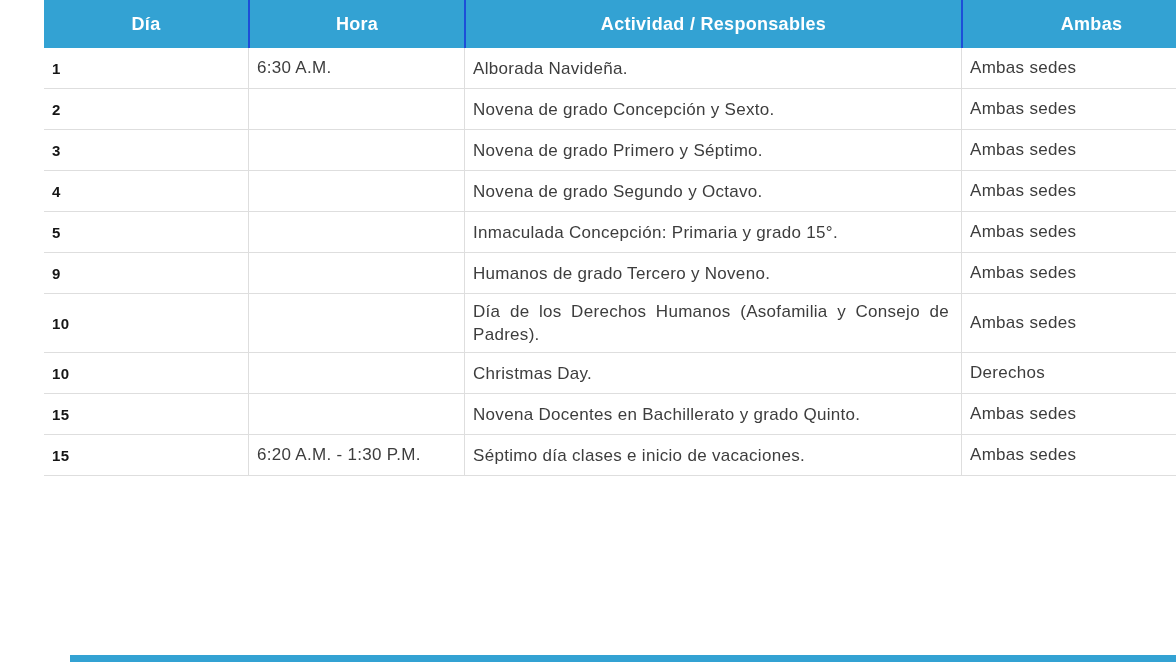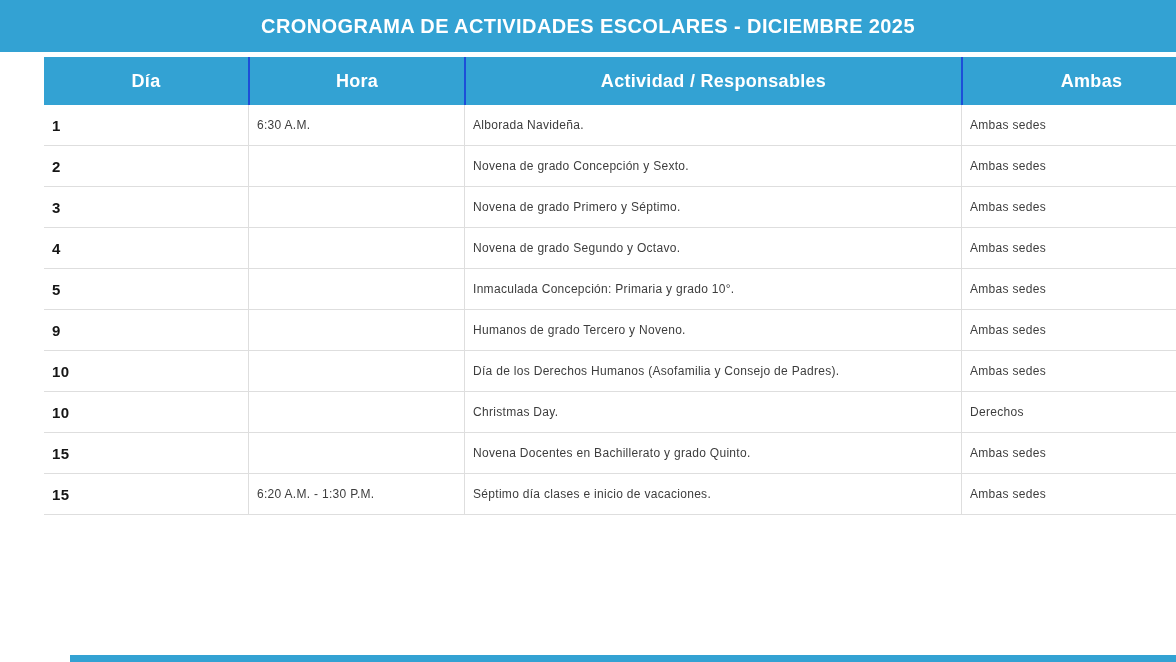--- a/index.html
+++ b/index.html
@@ -17,41 +17,38 @@
   col.c-dia  { width:204px; }
   col.c-hora { width:216px; }
   col.c-act  { width:497px; }
   col.c-lug  { width:259px; }
 
   thead th { background:var(--accent); color:#fff; font-weight:bold;
              font-size:18px; height:48px; text-align:center;
              letter-spacing:.3px; border-left:2px solid #1d4ed8; }
   thead th:first-child { border-left:none; }
 
-  tbody td { height:41px; vertical-align:middle; font-size:12px;
+  tbody td { height:41px; vertical-align:middle; font-size:17px;
              color:var(--body-text); letter-spacing:.3px;
              border-bottom:1px solid var(--grid);
              border-left:1px solid var(--grid);
              padding:6px 10px 6px 8px; background:#fff; }
   tbody td:first-child { border-left:none; }
 
   td.dia  { font-weight:bold; color:#151515; font-size:15px; }
   td.actividad { text-align:justify; line-height:23px; padding-right:12px; }
 
   .next-table-edge { position:absolute; left:70px; right:0; bottom:0;
                      height:7px; background:var(--accent); }
 </style>
 </head>
 <body>
 
 <div class="doc">
 
-  <div class="title-bar">
-    <span>CRONOGRAMA DE ACTIVIDADES ESCOLARES - DICIEMBRE 2025</span>
-  </div>
 
   <table>
     <colgroup>
       <col class="c-dia">
         <col class="c-hora">
         <col class="c-act">
         <col class="c-lug">
     </colgroup>
     <thead>
       <tr>
@@ -82,21 +79,21 @@
         </tr>
         <tr>
           <td class="dia">4</td>
           <td class="hora"></td>
           <td class="actividad">Novena de grado Segundo y Octavo.</td>
           <td class="lugar">Ambas sedes</td>
         </tr>
         <tr>
           <td class="dia">5</td>
           <td class="hora"></td>
-          <td class="actividad">Inmaculada Concepción: Primaria y grado 10°.</td>
+          <td class="actividad">Inmaculada Concepción: Primaria y grado 15°.</td>
           <td class="lugar">Ambas sedes</td>
         </tr>
         <tr>
           <td class="dia">9</td>
           <td class="hora"></td>
           <td class="actividad">Humanos de grado Tercero y Noveno.</td>
           <td class="lugar">Ambas sedes</td>
         </tr>
         <tr>
           <td class="dia">10</td>

